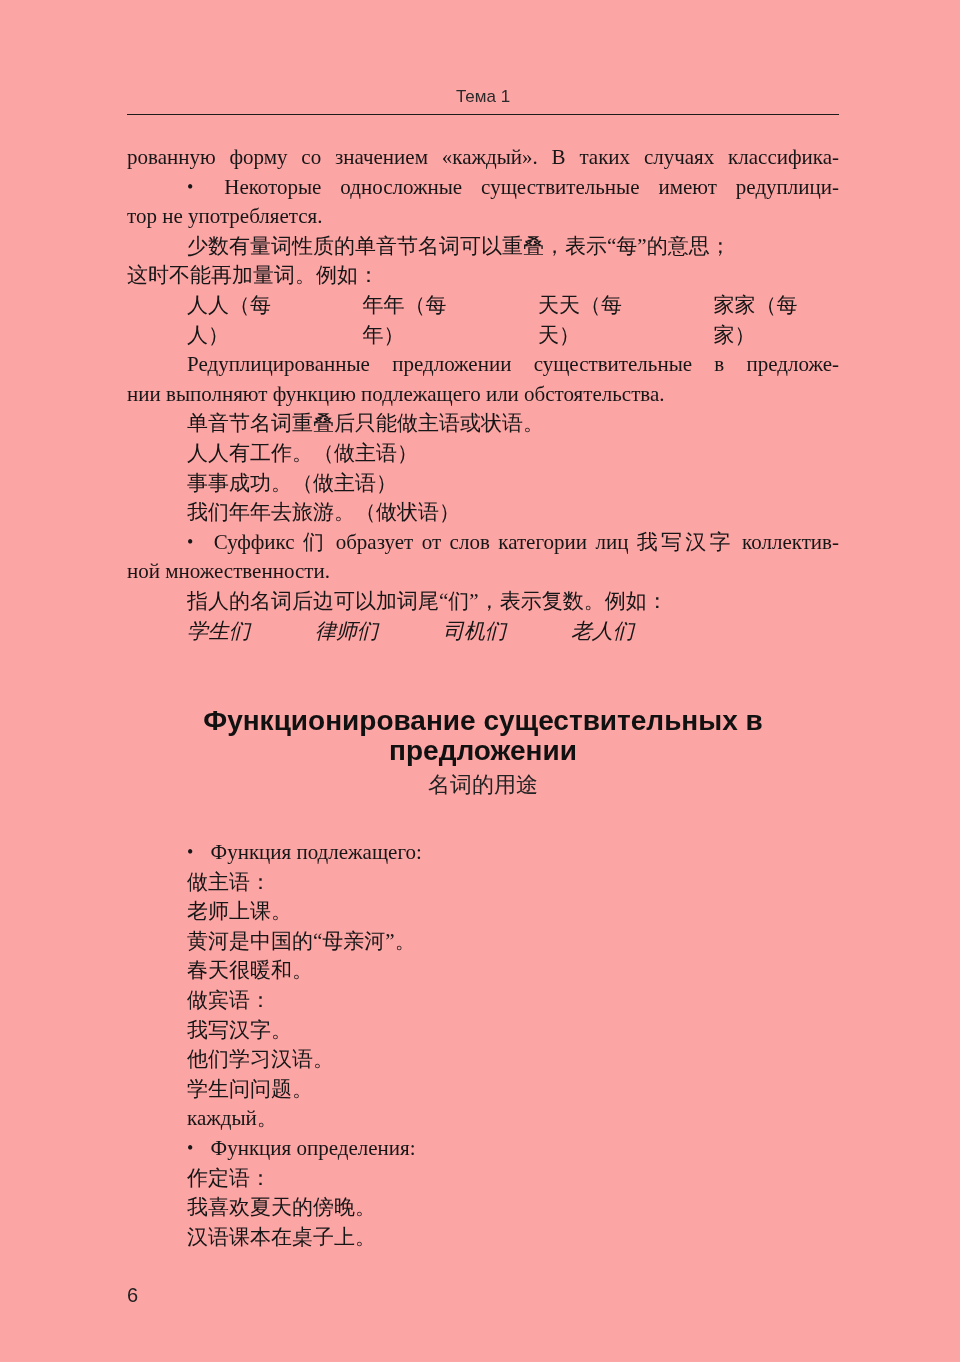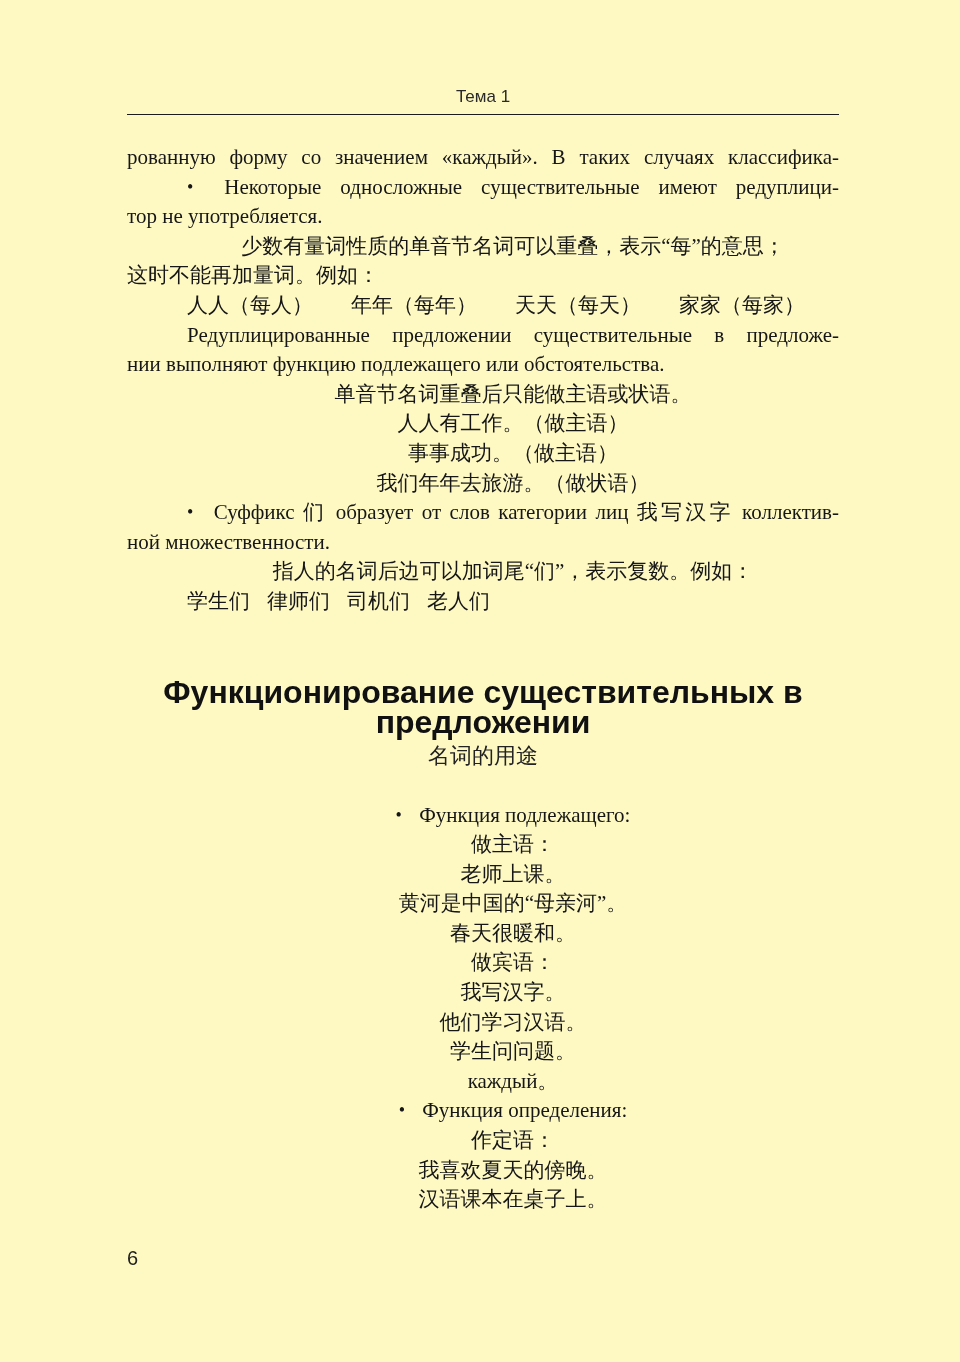--- a/index.html
+++ b/index.html
@@ -1,21 +1,21 @@
 <!DOCTYPE html>
 <html><head>
 <meta charset="utf-8">
 <style>
   * { margin: 0; padding: 0; box-sizing: border-box; }
   html, body { background: #ffffff; }
   .page {
     position: relative;
     width: 960px;
     height: 1362px;
-    background: #fef9c3;
+    background: #fca5a5;
     color: #1d1d1d;
     overflow: hidden;
     padding: 86px 121px 0 127px;
   }
   .running-head {
     text-align: center;
     font-family: "Liberation Sans", "DejaVu Sans", sans-serif;
     font-size: 17px;
     line-height: 22px;
     color: #2a2a2a;
@@ -26,42 +26,42 @@
     border-top: 1.5px solid #1c1c1c;
     margin-bottom: 28px;
   }
   .body-text {
     font-family: "Liberation Serif", "DejaVu Serif", serif;
     font-size: 21px;
     line-height: 29.6px;
     color: #161616;
   }
   .ln { min-height: 29.6px; }
-  .ind { padding-left: 60px; text-align: center; }
+  .ind { padding-left: 60px; }
   .jl { text-align: justify; text-align-last: justify; }
   .bu { display: inline-block; margin-right: 12px; font-size: 18px; vertical-align: 1px; }
-  .spread { display: flex; gap: 38px; }
-  .spread-sm { display: flex; gap: 17px; }
+  .spread { display: flex; gap: 50px; }
+  .spread-sm { display: flex; gap: 65px; font-style: italic; }
   .section-heading {
     margin-top: 60px;
     text-align: center;
     font-family: "Liberation Sans", "DejaVu Sans", sans-serif;
     font-weight: 700;
-    font-size: 32px;
+    font-size: 28px;
     line-height: 30px;
     color: #111111;
   }
   .section-subtitle {
     margin-top: 4px;
     text-align: center;
     font-family: "Liberation Serif", "DejaVu Serif", serif;
     font-size: 22px;
     line-height: 30px;
     color: #222222;
-    margin-bottom: 30px;
+    margin-bottom: 38px;
   }
   .page-num {
     margin-top: 30px;
     font-family: "Liberation Sans", "DejaVu Sans", sans-serif;
     font-size: 20px;
     line-height: 26px;
     color: #222222;
   }
 </style>
 </head>

